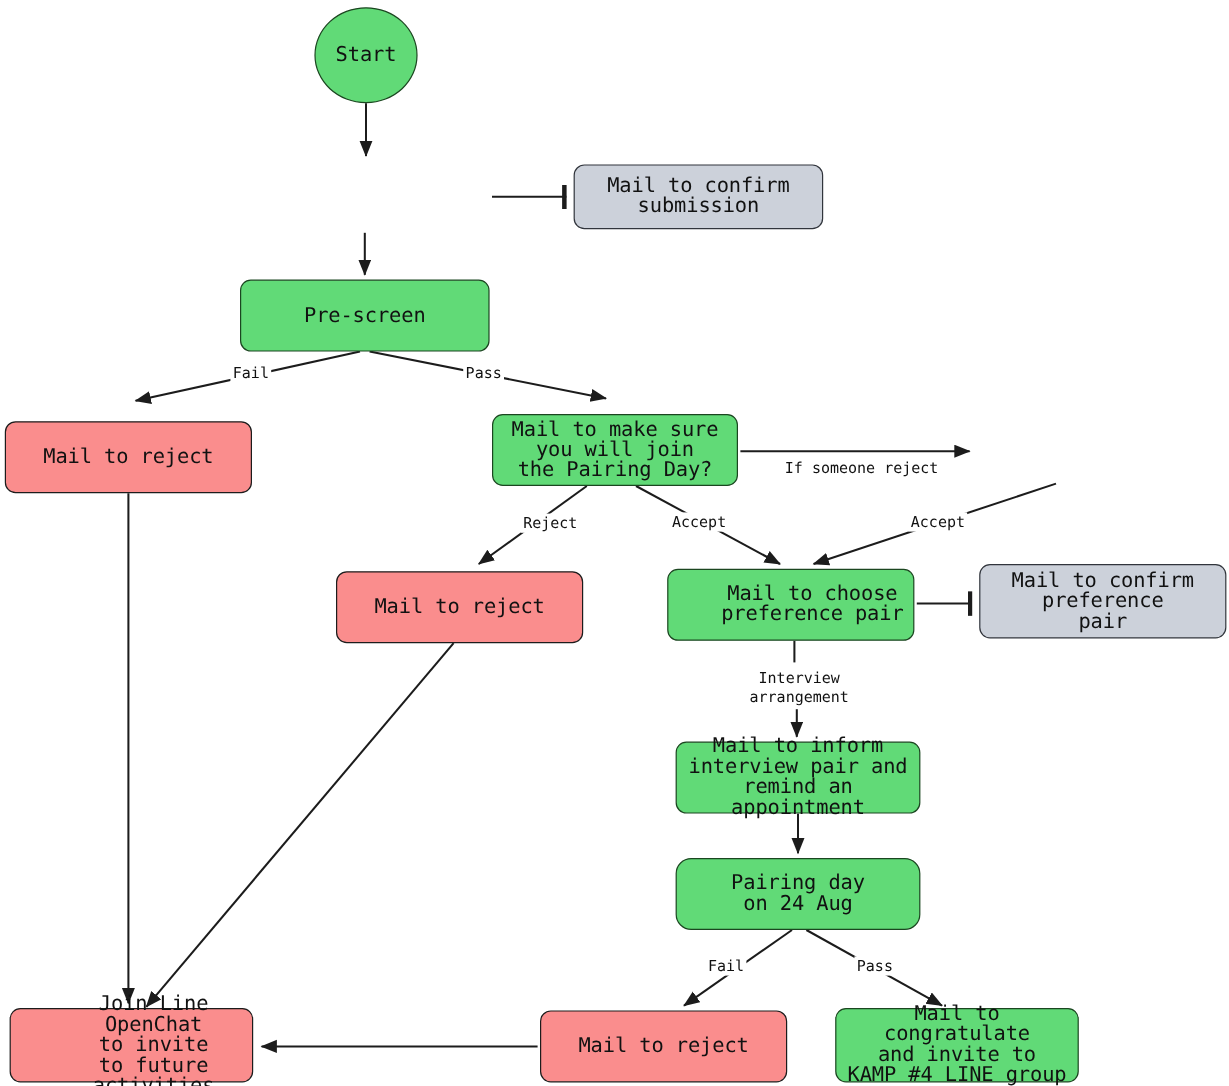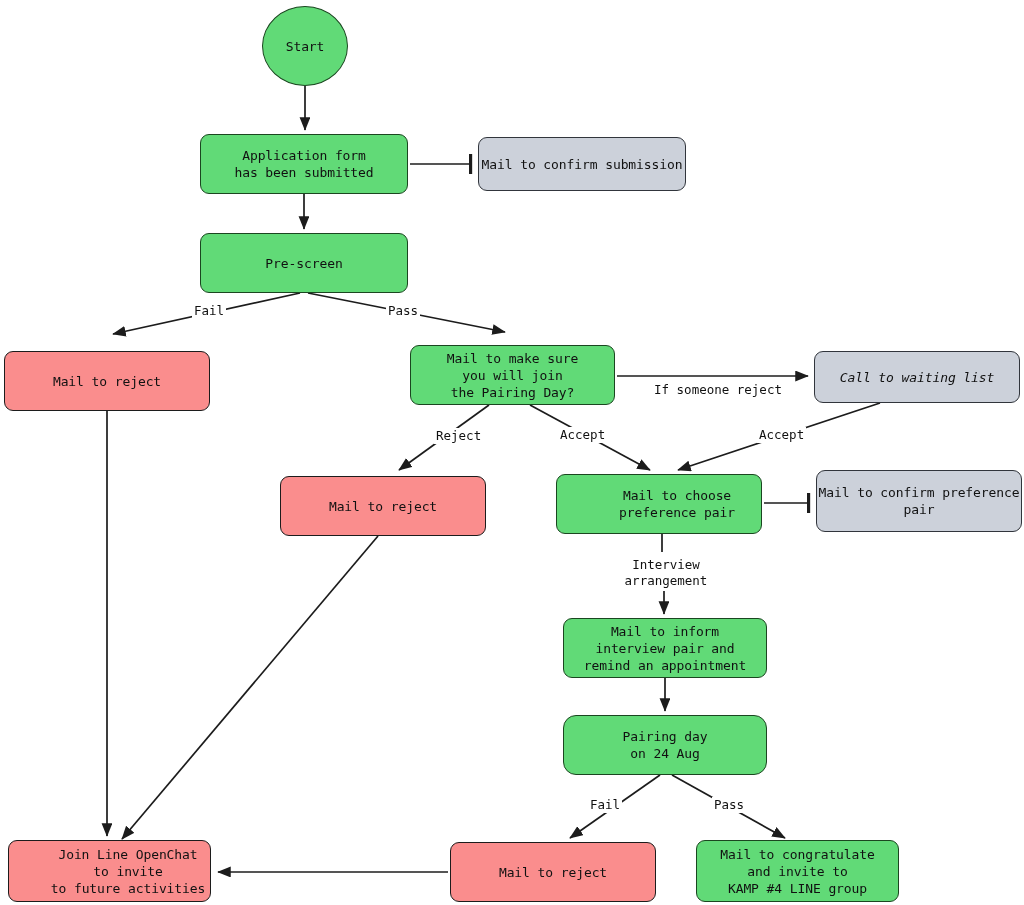--- a/index.html
+++ b/index.html
@@ -27,21 +27,21 @@
   .node {
     position: absolute;
     box-sizing: border-box;
     display: flex;
     align-items: center;
     justify-content: center;
     text-align: center;
     border: 1.6px solid #1c1c1c;
     border-radius: 9px;
     font-family: "DejaVu Sans Mono", "Liberation Mono", monospace;
-    font-size: 13px;
+    font-size: 17px;
     line-height: 17px;
     color: #111111;
     letter-spacing: -0.1px;
     white-space: pre-line;
     z-index: 2;
   }
   .node.green {
     background: #61da77;
     border-color: #1b4620;
   }
@@ -120,34 +120,31 @@
       <path d="M107,411 L107,836" marker-end="url(#arrow)"></path>
 
       <path d="M378,536 L122,839" marker-end="url(#arrow)"></path>
 
       <path d="M448,872 L218,872" marker-end="url(#arrow)"></path>
     </g>
   </svg>
 
   <div class="node green circle" style="left:262px;top:6px;width:86px;height:80px;">Start</div>
 
-  <div class="node green" style="left:200px;top:134px;width:208px;height:60px;">Application form
-has been submitted</div>
 
   <div class="node gray" style="left:478px;top:137px;width:208px;height:54px;">Mail to confirm submission</div>
 
   <div class="node green" style="left:200px;top:233px;width:208px;height:60px;">Pre-screen</div>
 
   <div class="node red" style="left:4px;top:351px;width:206px;height:60px;">Mail to reject</div>
 
   <div class="node green" style="left:410px;top:345px;width:205px;height:60px;">Mail to make sure
 you will join
 the Pairing Day?</div>
 
-  <div class="node gray italic" style="left:814px;top:351px;width:206px;height:52px;">Call to waiting list</div>
 
   <div class="node red" style="left:280px;top:476px;width:206px;height:60px;">Mail to reject</div>
 
   <div class="node green" style="left:556px;top:474px;width:206px;height:60px;padding-left:36px;">Mail to choose
 preference pair</div>
 
   <div class="node gray" style="left:816px;top:470px;width:206px;height:62px;">Mail to confirm preference
 pair</div>
 
   <div class="node green" style="left:563px;top:618px;width:204px;height:60px;">Mail to inform

